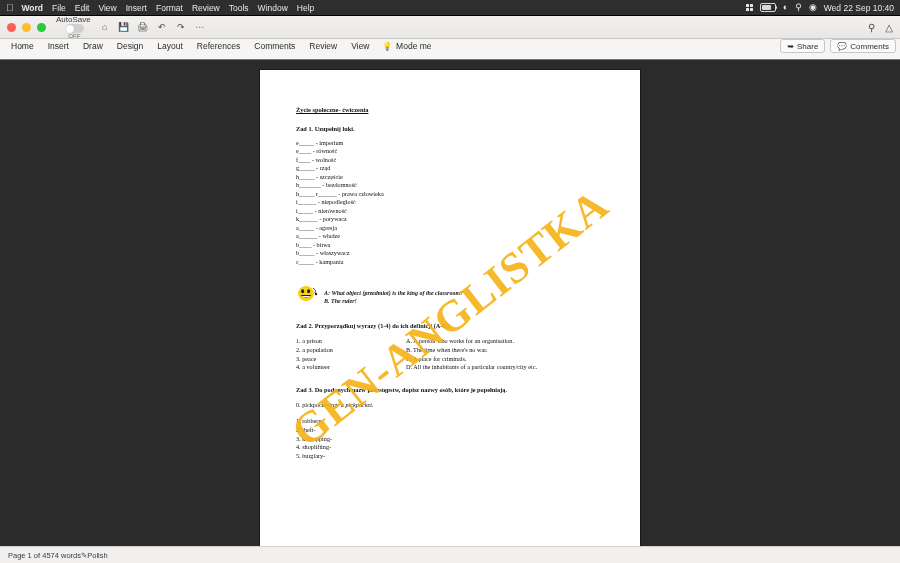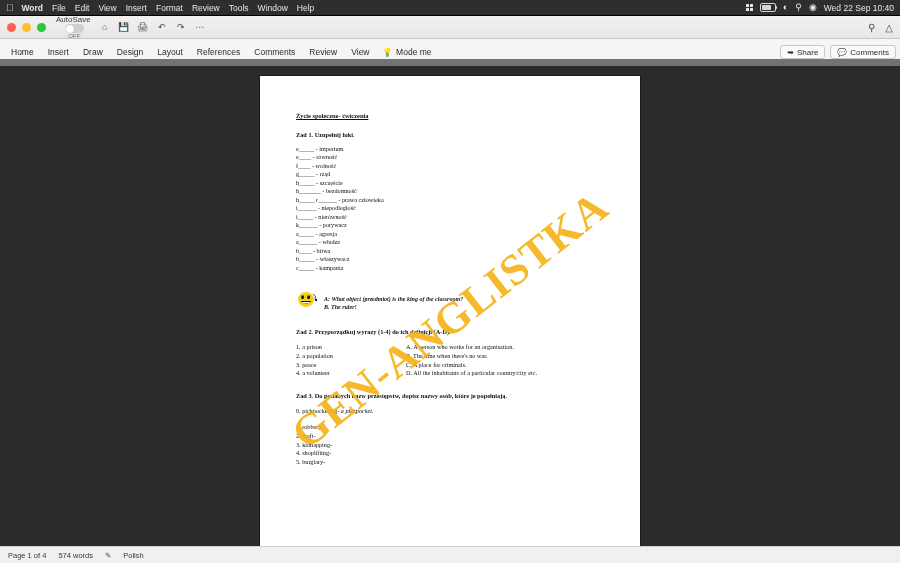--- a/index.html
+++ b/index.html
@@ -199,23 +199,23 @@
     gap: 10px;
     color: #4a4a4a;
     font-size: 10px;
     z-index: 2;
   }
 
   
   .ribbon {
     height: 20px;
     background: #f6f5f4;
-    border-bottom: 7px solid #737373;
-    display: flex;
-    align-items: flex-end;
+    border-bottom: 1px solid #737373;
+    display: flex;
+    align-items: flex-start;
     padding: 0 4px;
     flex: none;
     font-size: 8.5px;
     color: #2c2c2c;
   }
   .ribbon .tab {
     padding: 2px 7px;
     border-radius: 3px;
     white-space: nowrap;
   }
@@ -341,21 +341,20 @@
   .statusbar {
     height: 16px;
     background: #f1f0ef;
     border-top: 1px solid #d2d0ce;
     display: flex;
     align-items: center;
     padding: 0 8px;
     font-size: 7.5px;
     color: #3a3a3a;
     flex: none;
-    gap: 12px;
   }
   .statusbar .spacer { flex: 1; }
   .status-right {
     display: flex;
     align-items: center;
     gap: 7px;
   }
   .view-ico {
     width: 10px; height: 9px;
     border: 1px solid #5a5a5a;

